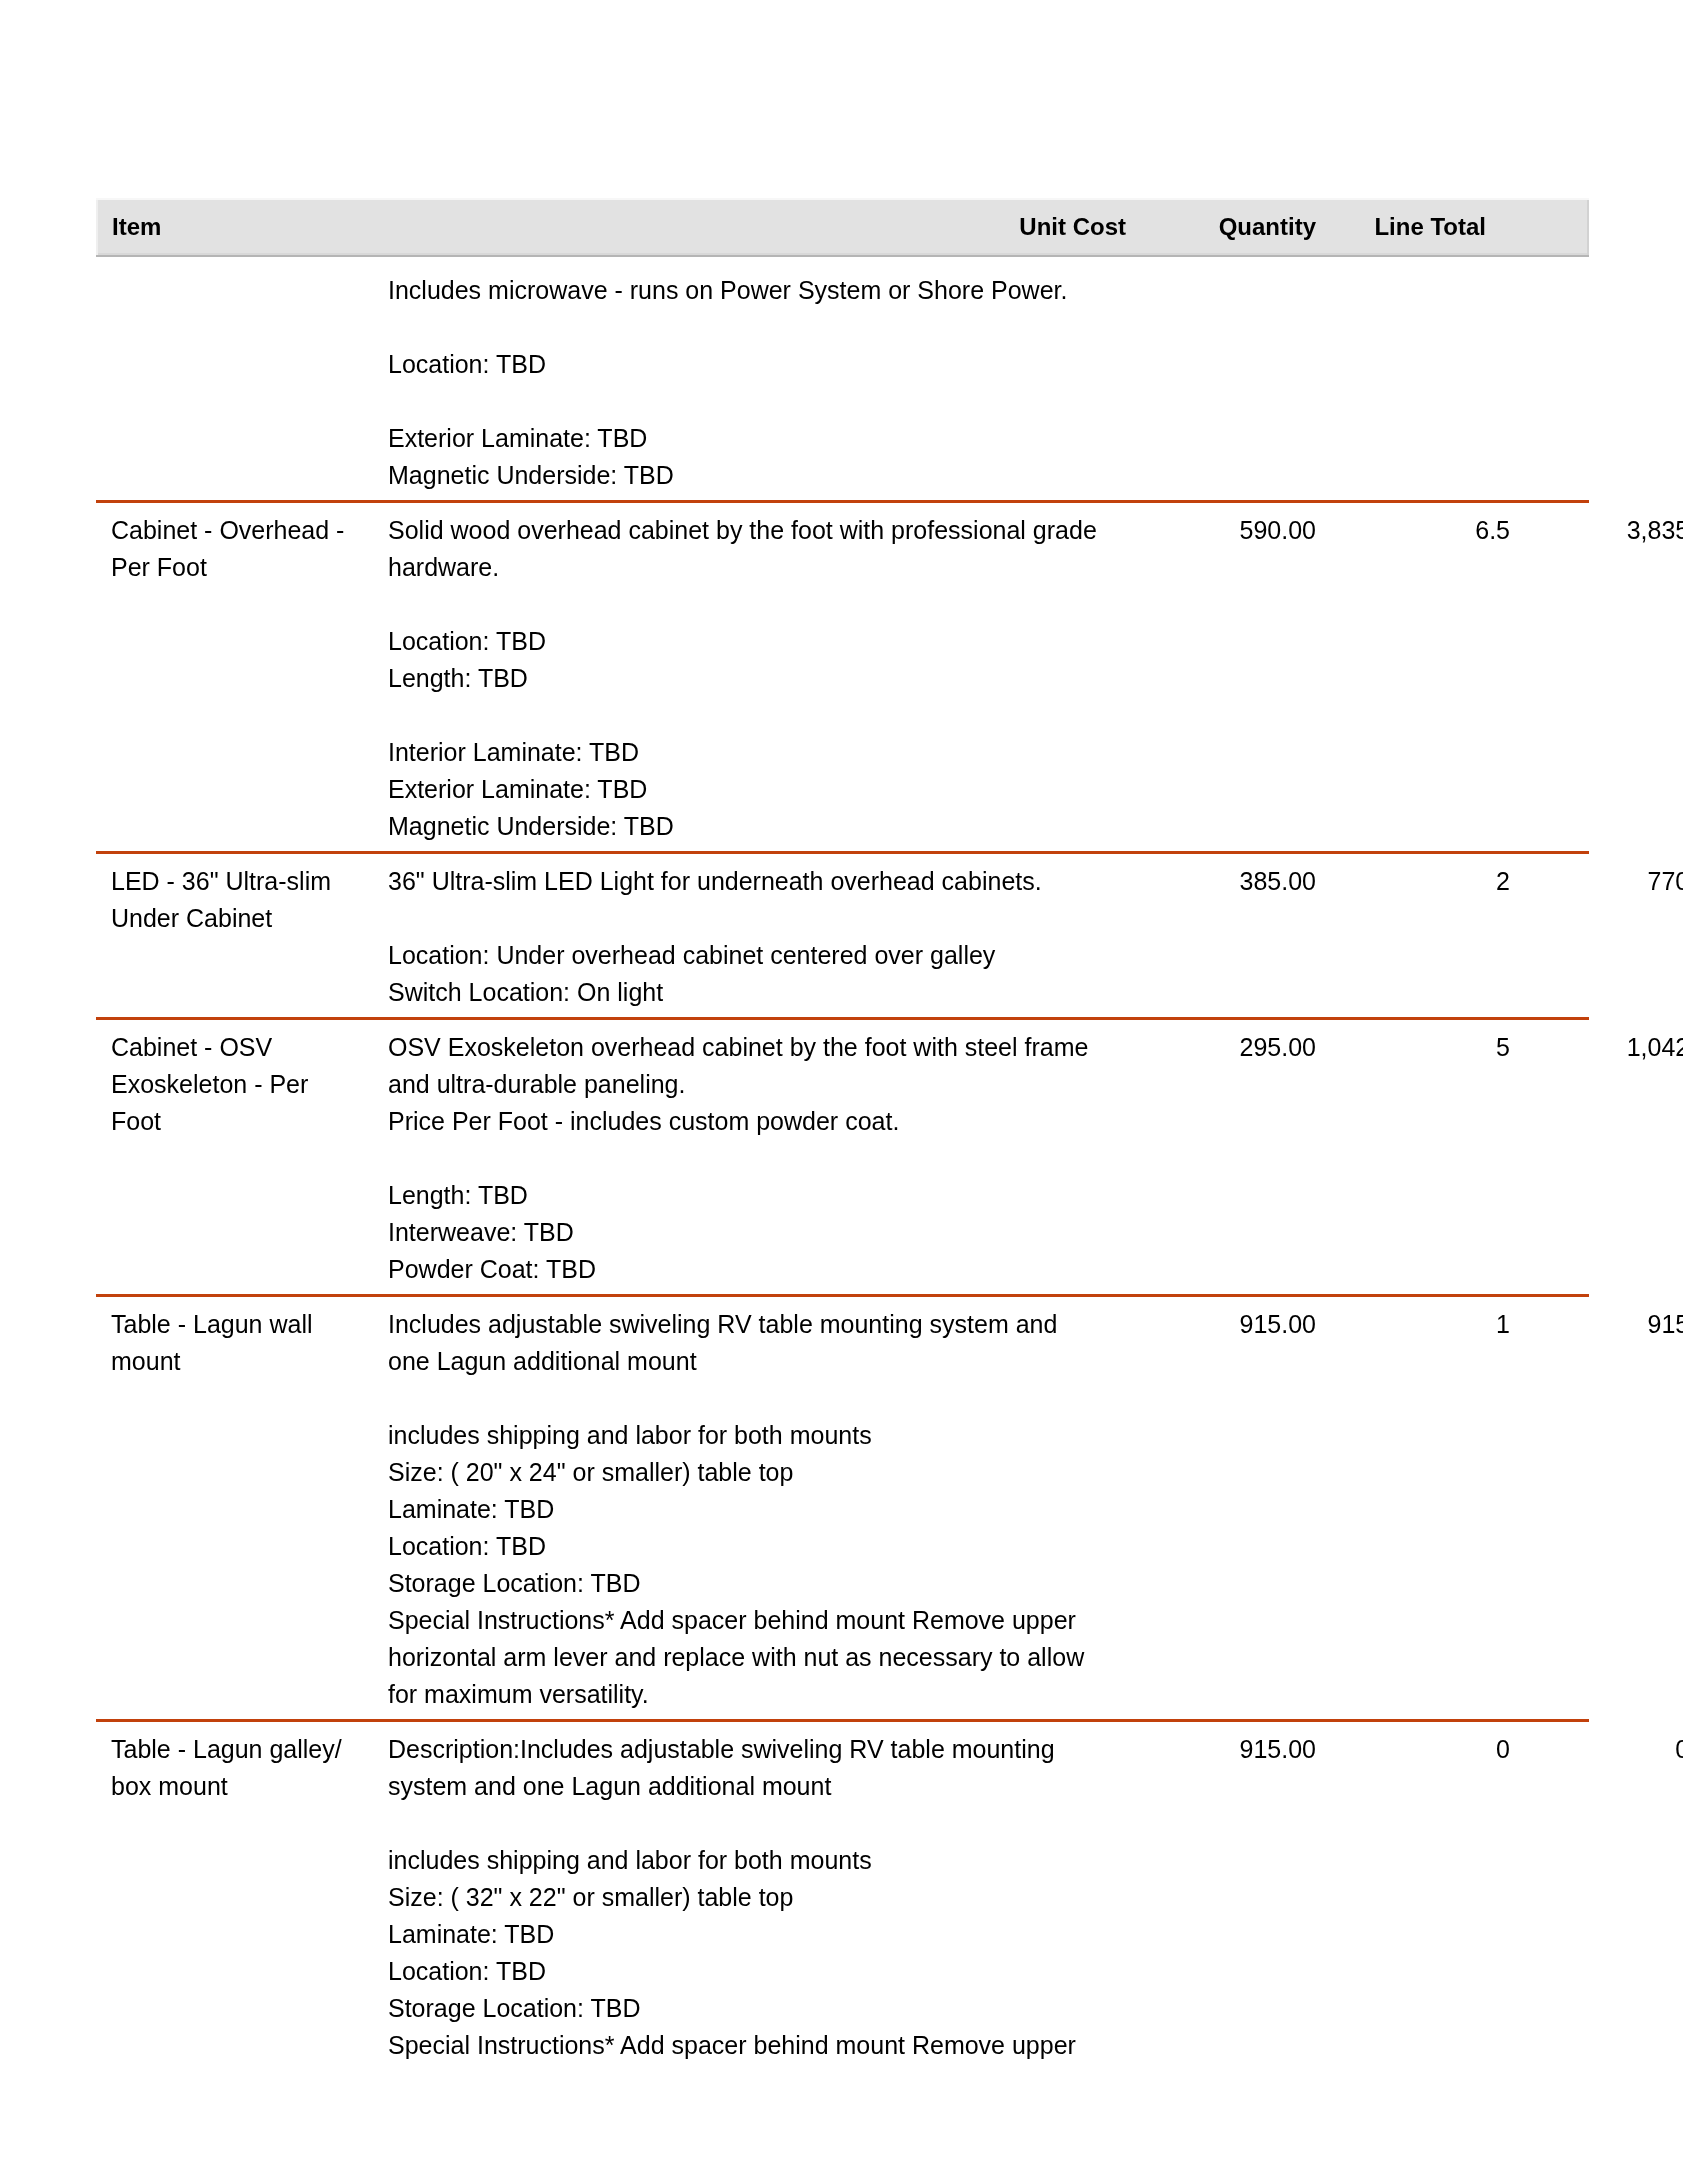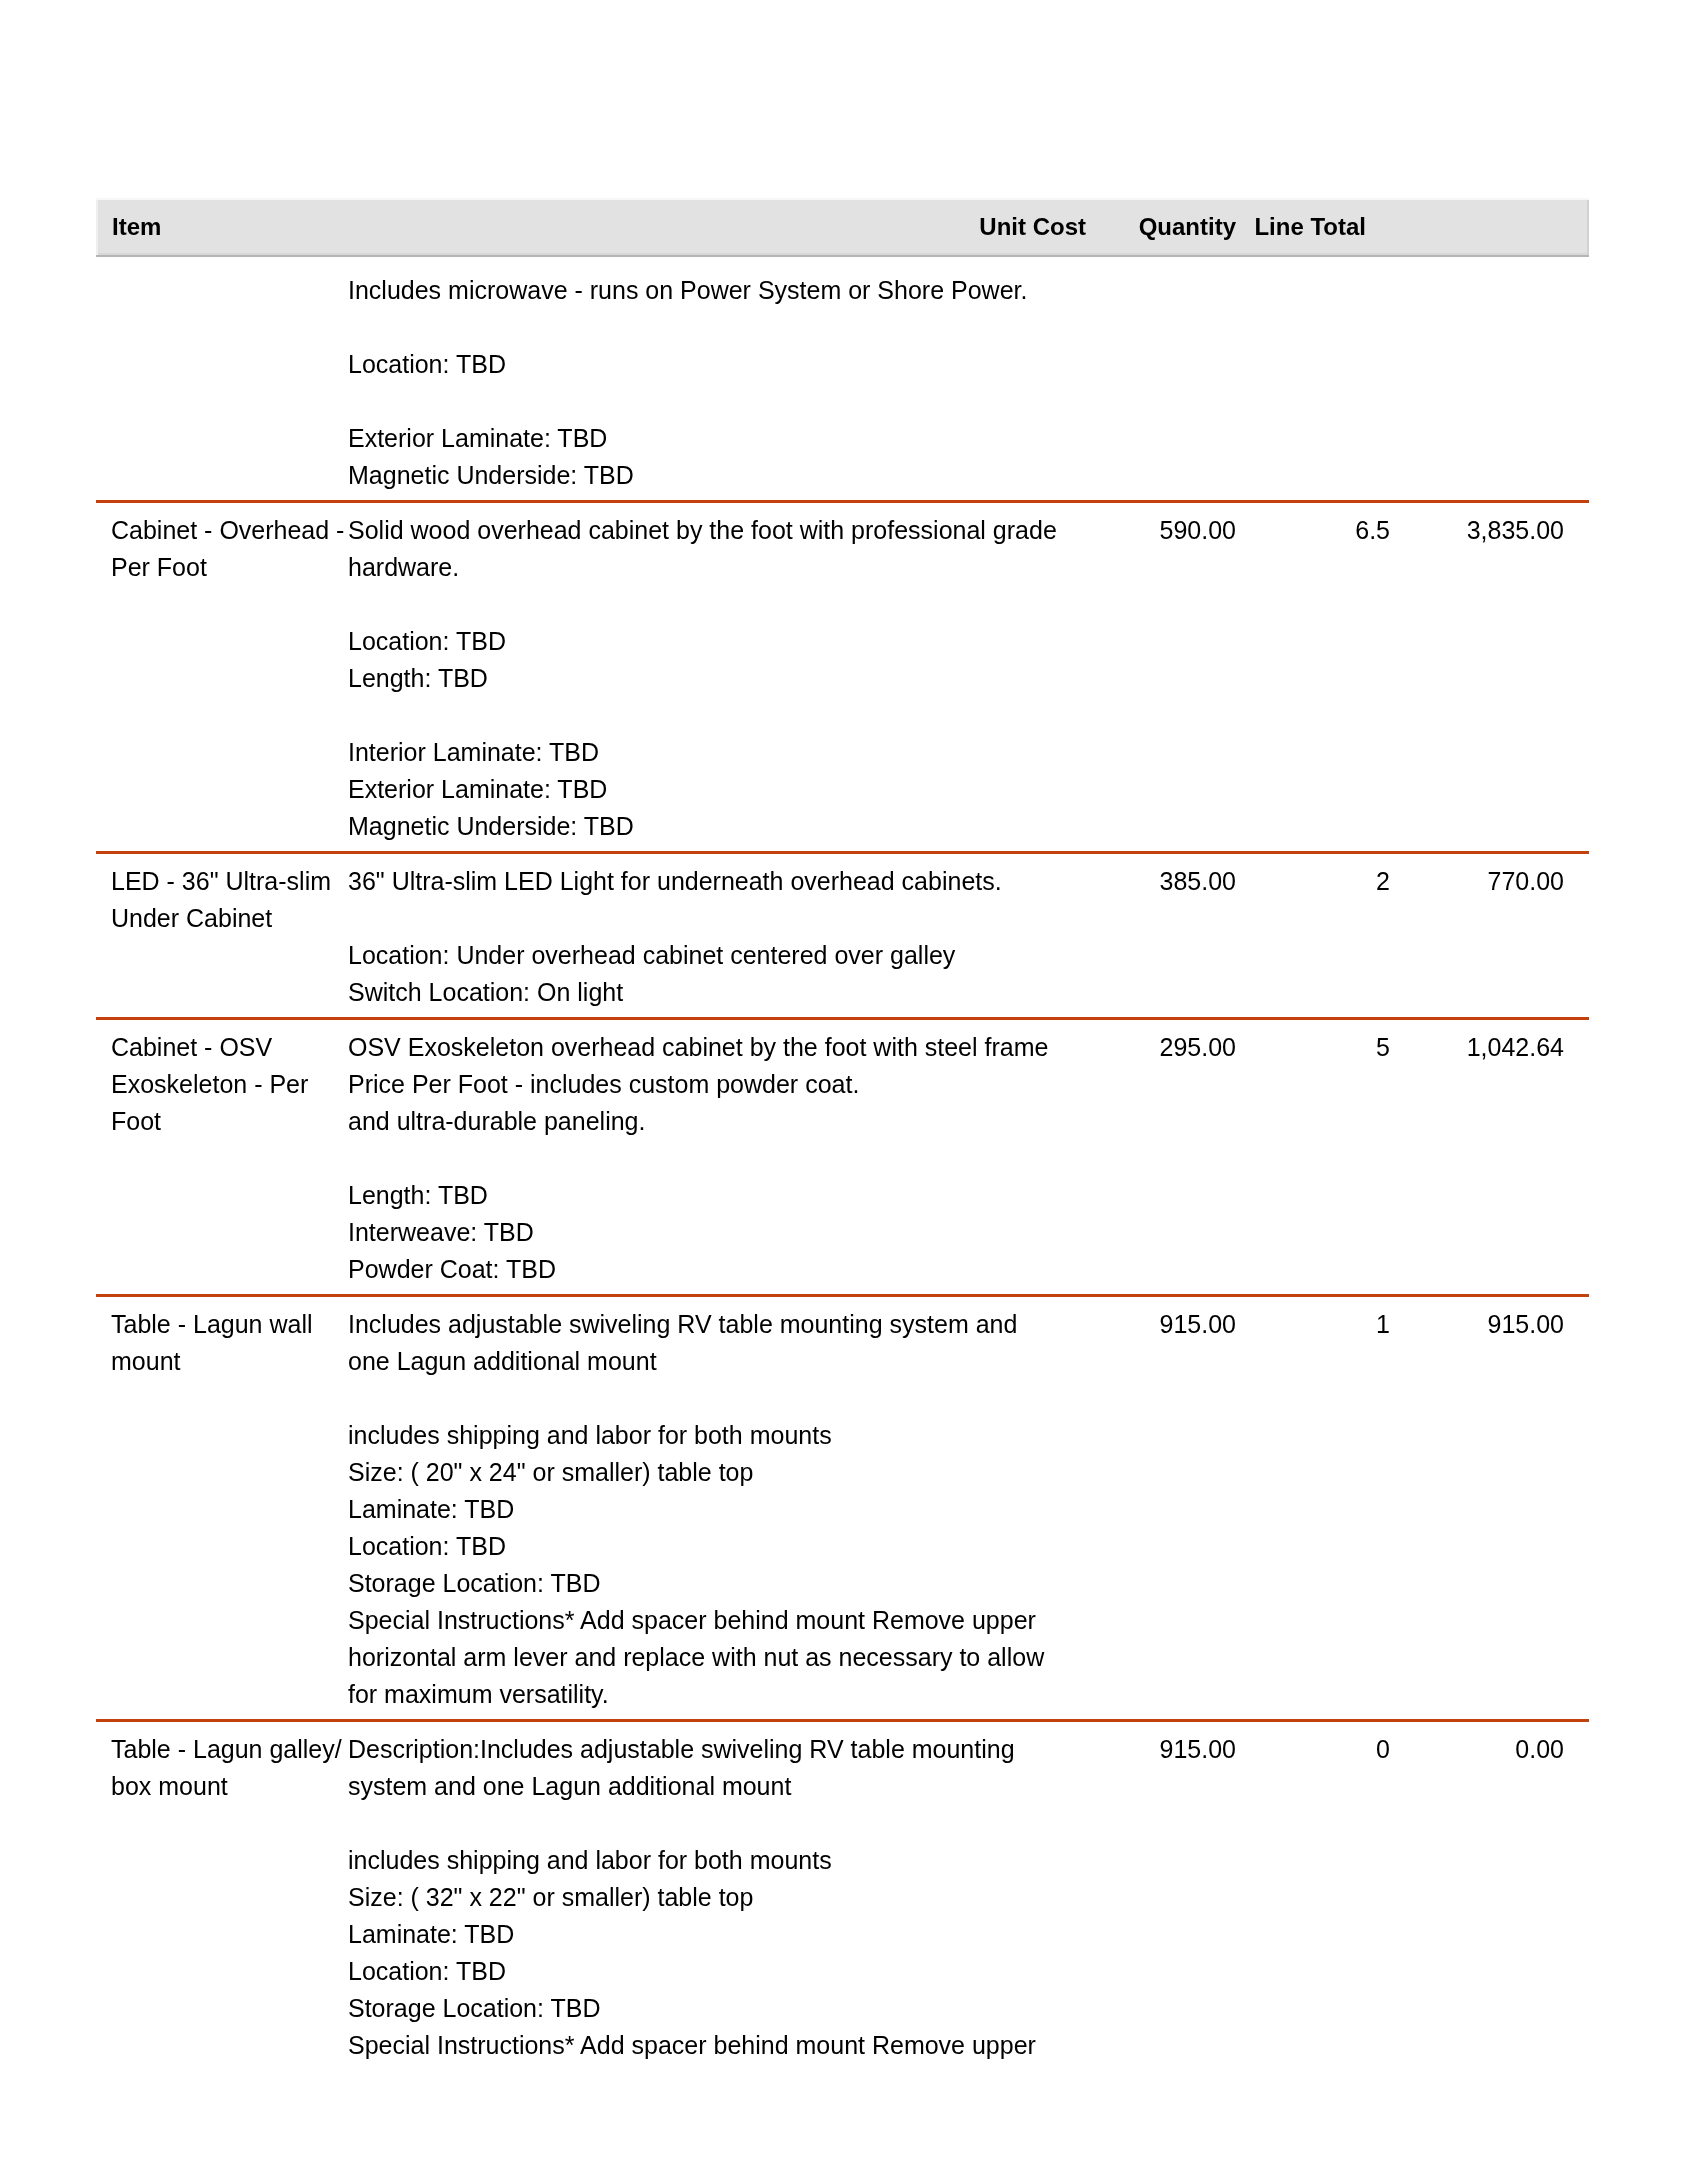--- a/index.html
+++ b/index.html
@@ -17,20 +17,21 @@
   }
   .doc {
     position: absolute;
     left: 96px;
     top: 198px;
     width: 1493px;
   }
   .grid-cols {
     display: grid;
     grid-template-columns: 252px 738px 150px 154px 198px;
+    gap: 40px;
   }
   .header-bar {
     height: 57px;
     align-items: center;
     background: #e2e2e2;
     box-shadow: inset 0 2px 0 #f7f7f7,
                 inset 2px 0 0 #efefef,
                 inset -2px 0 0 #d2d2d2,
                 inset 0 -2px 0 #d8d8d8,
                 0 2px 0 #b5b5b5;
@@ -142,22 +143,22 @@
   </div>
 
   <div class="row grid-cols">
     <div class="cell cell-item">
           <div class="line">Cabinet - OSV</div>
           <div class="line">Exoskeleton - Per</div>
           <div class="line">Foot</div>
         </div>
     <div class="cell cell-desc">
           <div class="line">OSV Exoskeleton overhead cabinet by the foot with steel frame</div>
+          <div class="line">and ultra-durable paneling.</div>
           <div class="line">Price Per Foot - includes custom powder coat.</div>
-          <div class="line">and ultra-durable paneling.</div>
           <div class="line"></div>
           <div class="line">Length: TBD</div>
           <div class="line">Interweave: TBD</div>
           <div class="line">Powder Coat: TBD</div>
         </div>
     <div class="cell num">
       <div class="line">295.00</div>
     </div>
     <div class="cell num">
       <div class="line">5</div>

